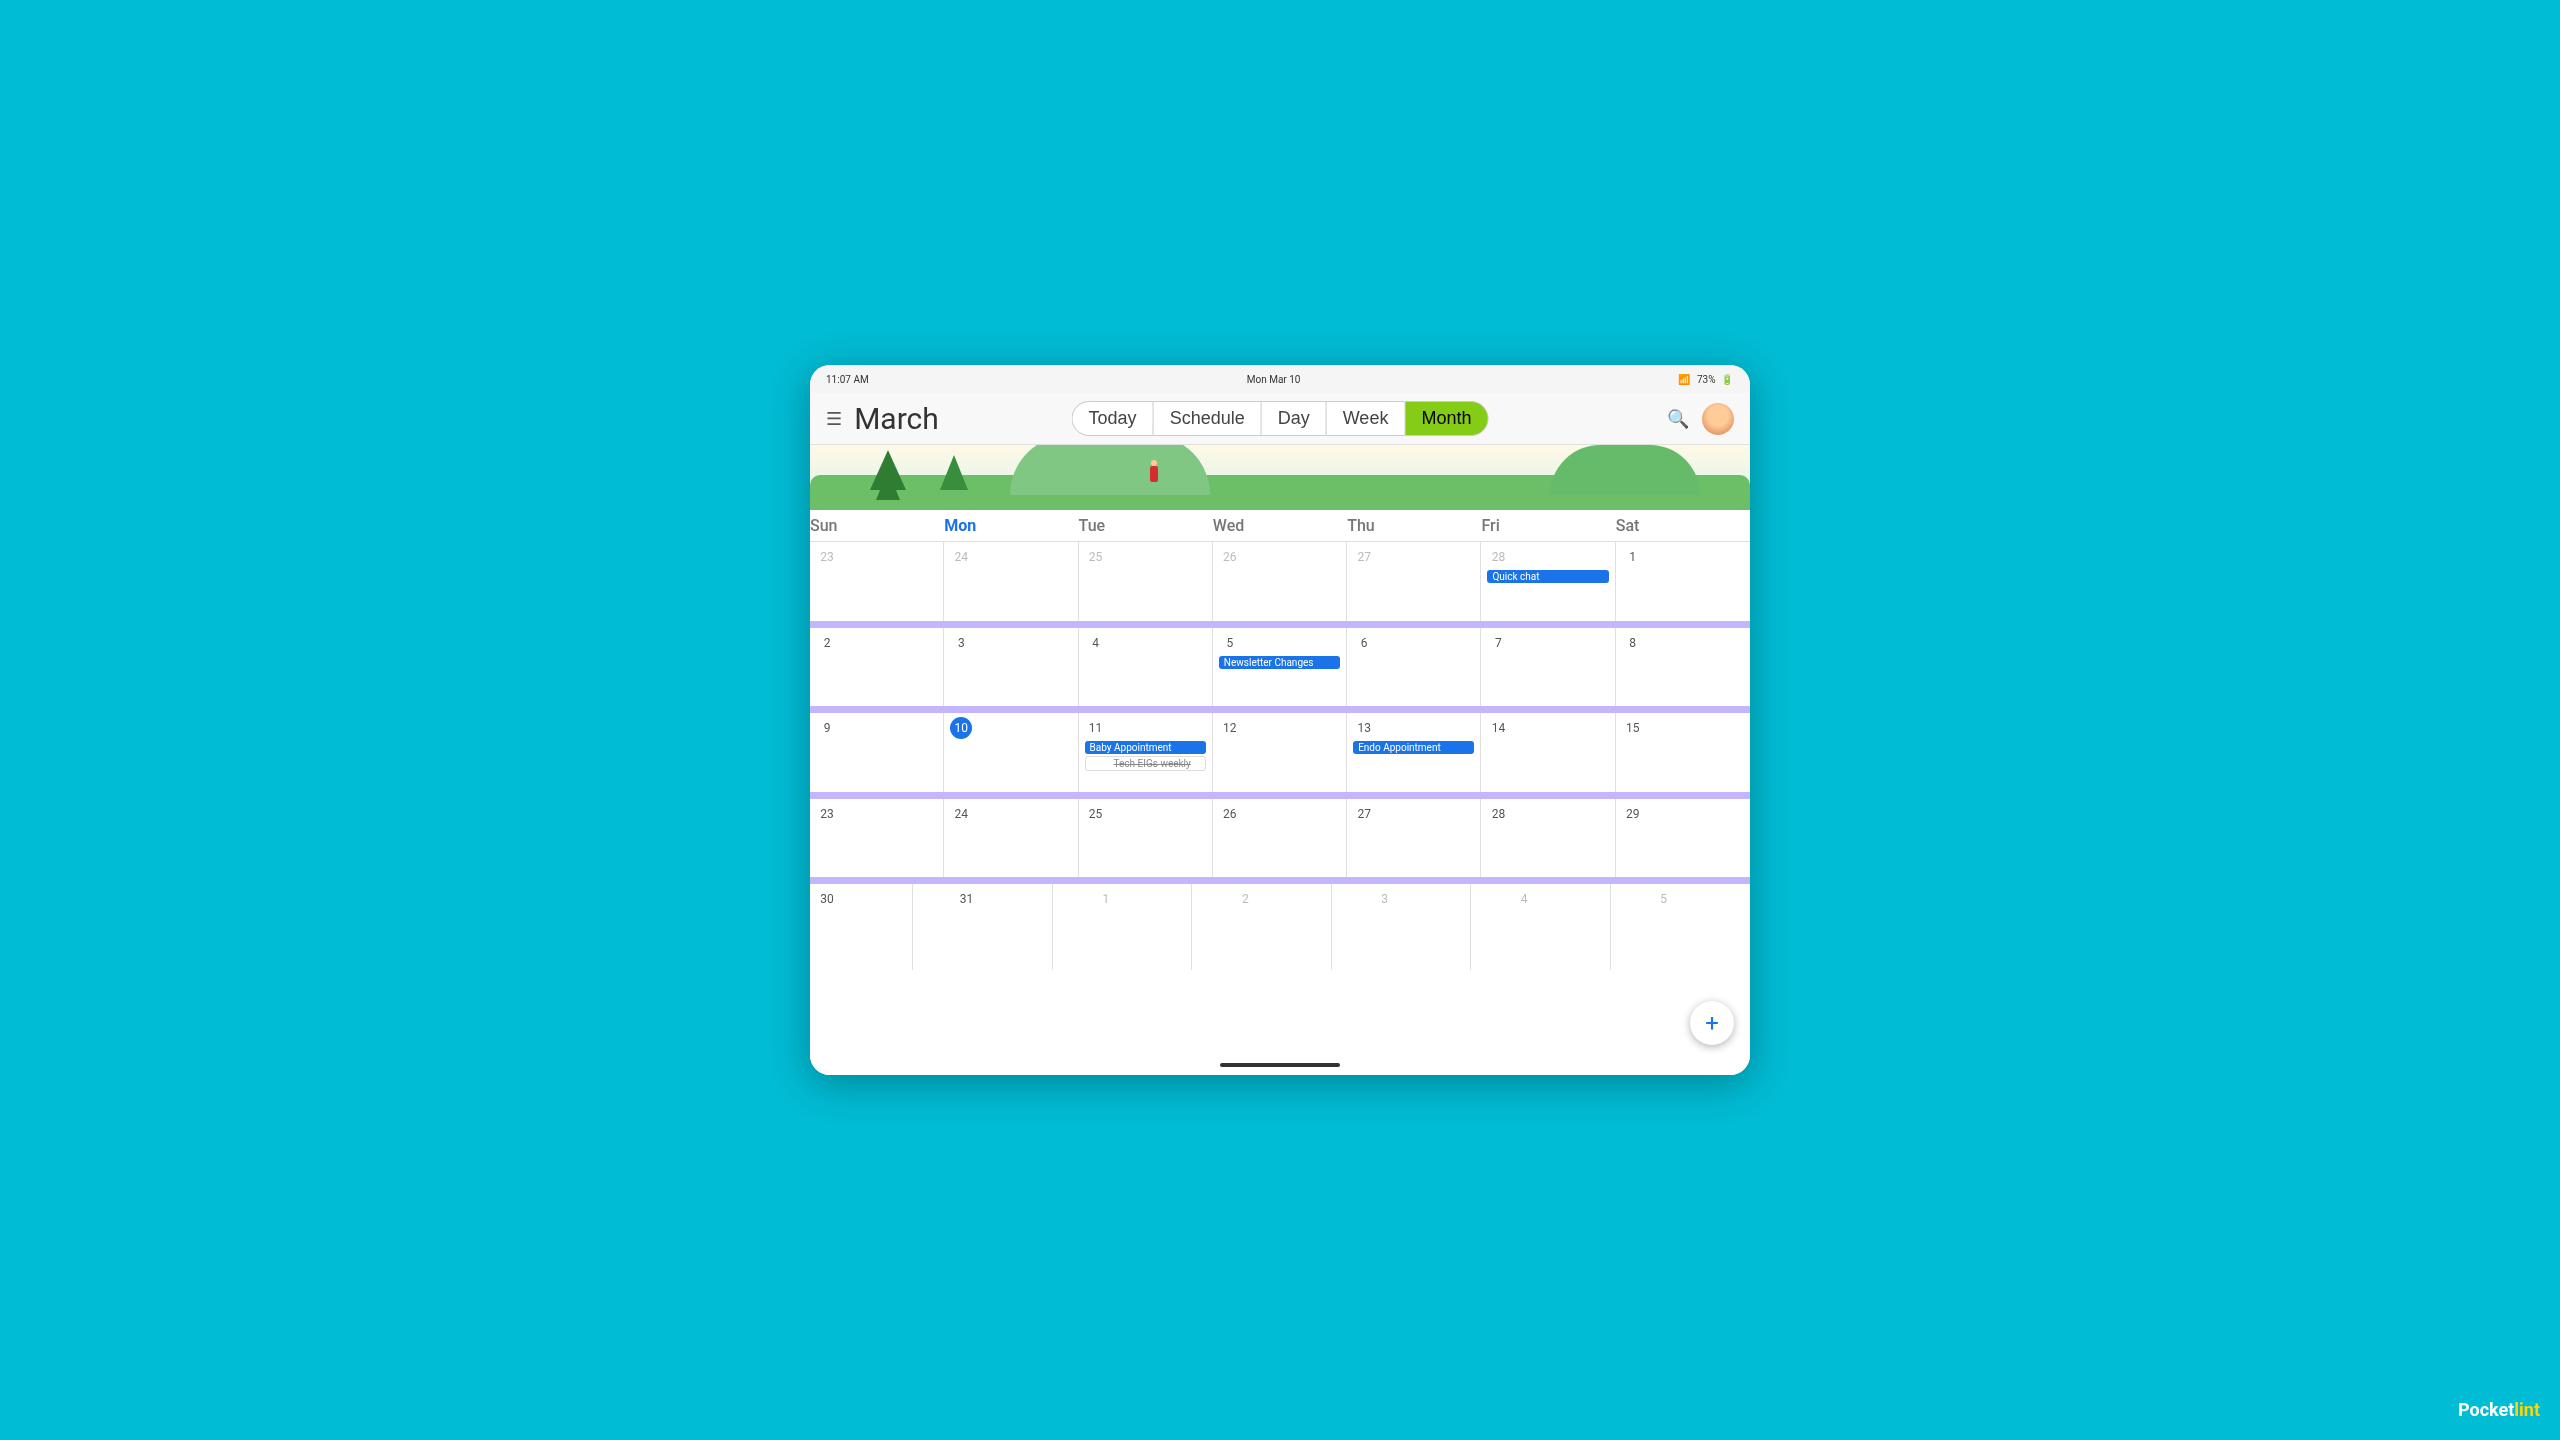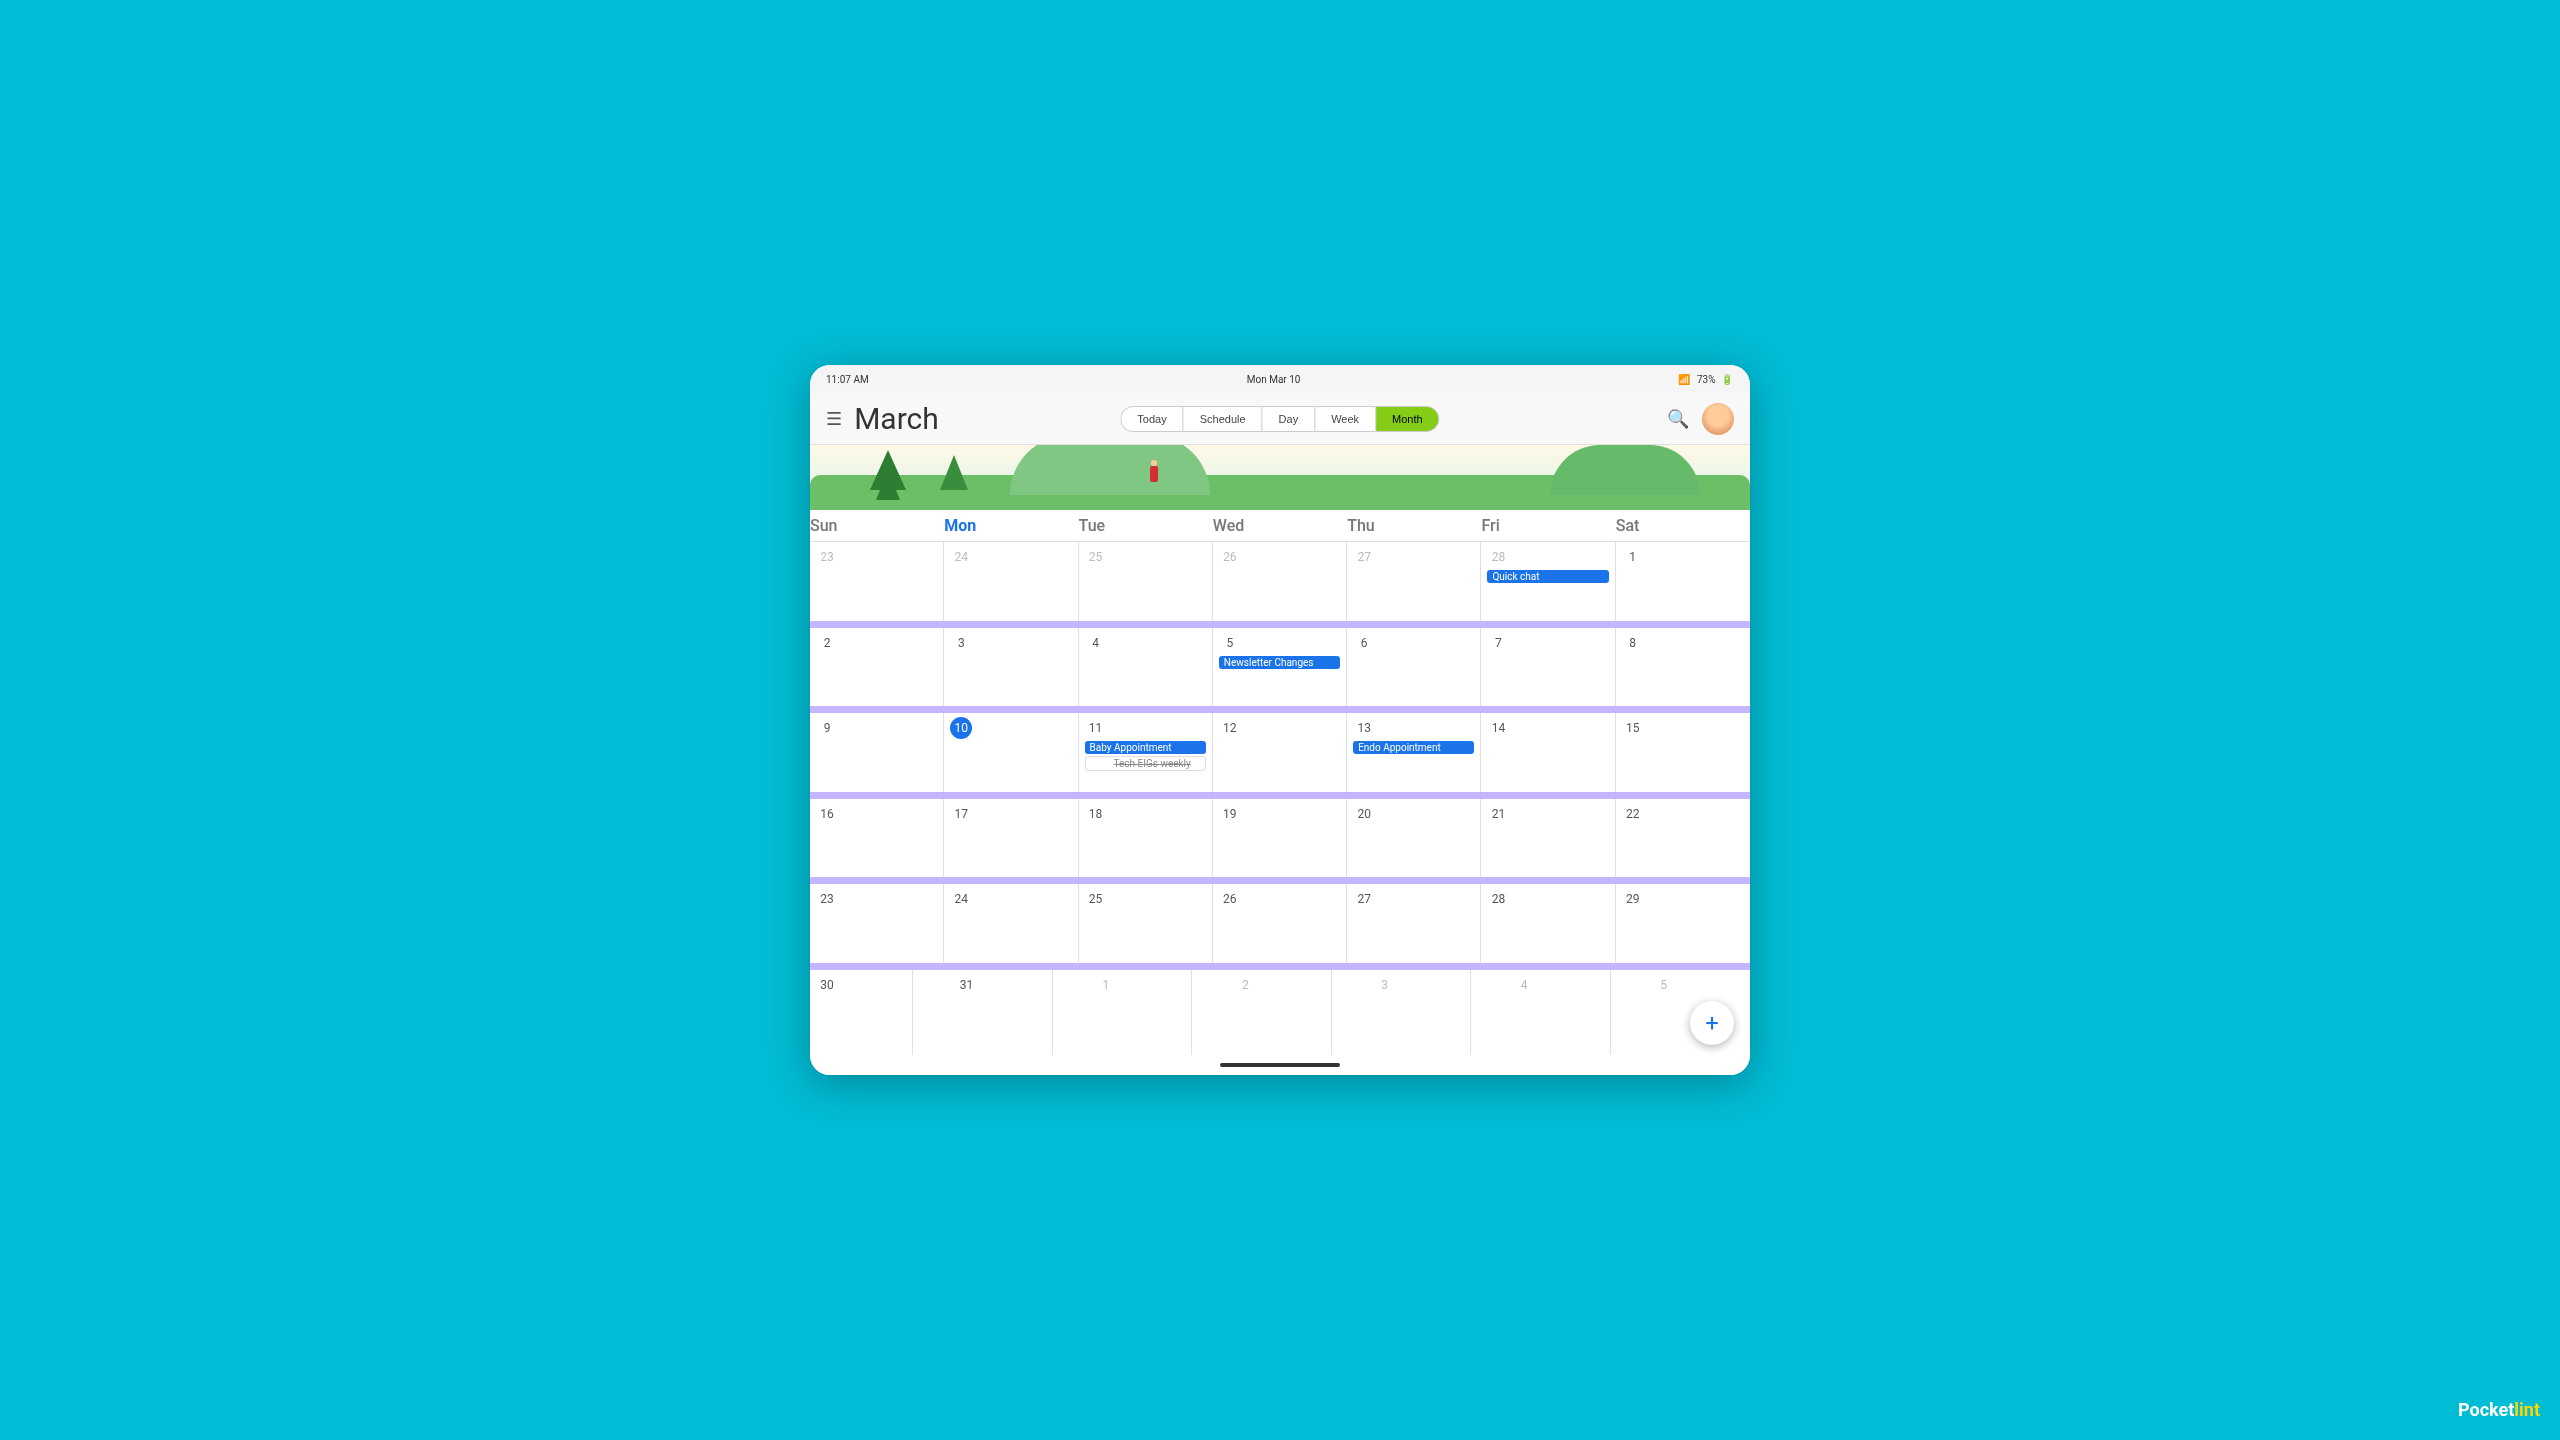--- a/index.html
+++ b/index.html
@@ -69,21 +69,21 @@
     }
     .view-switcher {
       display: flex;
       align-items: center;
       gap: 0;
     }
     .view-btn {
       padding: 6px 16px;
       border: 1px solid #ccc;
       background: #fff;
-      font-size: 11px;
+      font-size: 18px;
       cursor: pointer;
       color: #444;
       border-right: none;
     }
     .view-btn:first-child {
       border-radius: 20px 0 0 20px;
     }
     .view-btn:last-child {
       border-radius: 0 20px 20px 0;
       border-right: 1px solid #ccc;
@@ -473,43 +473,20 @@
             <span class="event event-blue">Endo Appointment</span>
           </div>
           <div class="calendar-cell">
             <span class="cell-date">14</span>
           </div>
           <div class="calendar-cell">
             <span class="cell-date">15</span>
           </div>
         </div>
 
-        <div class="calendar-week">
-          <div class="calendar-cell">
-            <span class="cell-date">16</span>
-          </div>
-          <div class="calendar-cell">
-            <span class="cell-date">17</span>
-          </div>
-          <div class="calendar-cell">
-            <span class="cell-date">18</span>
-          </div>
-          <div class="calendar-cell">
-            <span class="cell-date">19</span>
-          </div>
-          <div class="calendar-cell">
-            <span class="cell-date">20</span>
-          </div>
-          <div class="calendar-cell">
-            <span class="cell-date">21</span>
-          </div>
-          <div class="calendar-cell">
-            <span class="cell-date">22</span>
-          </div>
-        </div>
 
         <div class="calendar-week">
           <div class="calendar-cell">
             <span class="cell-date">23</span>
           </div>
           <div class="calendar-cell">
             <span class="cell-date">24</span>
           </div>
           <div class="calendar-cell">
             <span class="cell-date">25</span>

